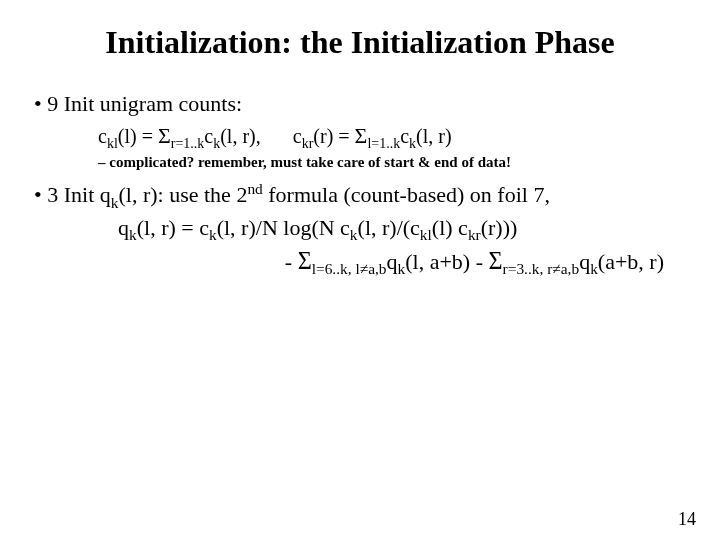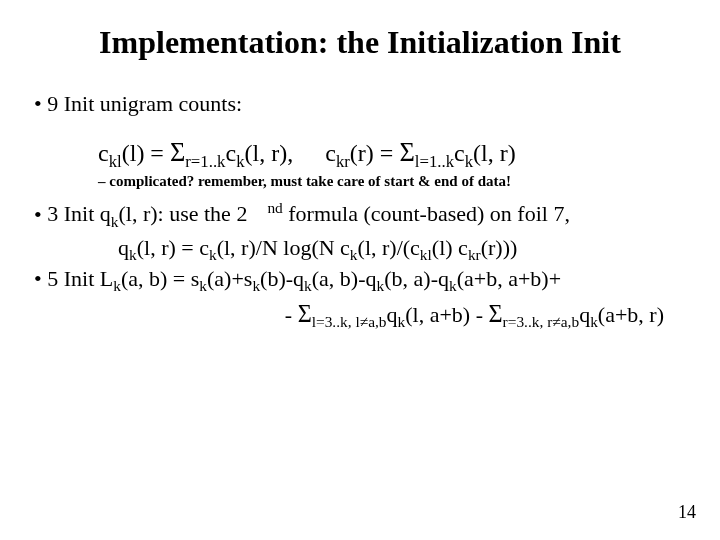--- a/index.html
+++ b/index.html
@@ -25,22 +25,22 @@
     font-size: 22px;
     line-height: 1.35;
     padding-left: 18px;
     text-indent: -18px;
     margin-bottom: 2px;
   }
   ul.bullets > li::before {
     content: "• ";
   }
   .formula-block {
-    font-size: 24px;
-    margin: 18px 0 2px 70px;
+    font-size: 20px;
+    margin: 4px 0 2px 70px;
   }
   .sub-note {
     font-size: 15px;
     font-weight: bold;
     margin: 2px 0 8px 70px;
     padding-left: 14px;
     text-indent: -14px;
   }
   .sub-note::before {
     content: "– ";
@@ -48,47 +48,46 @@
   .indent-formula {
     font-size: 22px;
     margin: 2px 0 0 90px;
   }
   .right-formula {
     font-size: 22px;
     text-align: right;
     margin: 2px 28px 0 0;
   }
   sub { font-size: 0.7em; vertical-align: sub; }
-  sup { font-size: 0.7em; vertical-align: super; margin-left: 20px; }
+  sup { font-size: 0.7em; vertical-align: super; }
   .sig { font-size: 1.1em; }
   .pageno {
     position: absolute;
-    bottom: 17px;
+    bottom: 10px;
     right: 24px;
     font-size: 18px;
   }
   .gap { display: inline-block; width: 32px; }
 </style>
 </head>
 <body>
 
-<h1 class="title">Implementation: the Initialization Init</h1>
+<h1 class="title">Initialization: the Initialization Phase</h1>
 
 <ul class="bullets">
   <li>9 Init unigram counts:</li>
 </ul>
 
 <div class="formula-block">c<sub>kl</sub>(l) = <span class="sig">Σ</span><sub>r=1..k</sub>c<sub>k</sub>(l, r),<span class="gap"></span>c<sub>kr</sub>(r) = <span class="sig">Σ</span><sub>l=1..k</sub>c<sub>k</sub>(l, r)</div>
 <div class="sub-note">complicated? remember, must take care of start &amp; end of data!</div>
 
 <ul class="bullets">
   <li>3 Init q<sub>k</sub>(l, r): use the 2<sup>nd</sup> formula (count-based) on foil 7,</li>
 </ul>
 
 <div class="indent-formula">q<sub>k</sub>(l, r) = c<sub>k</sub>(l, r)/N log(N c<sub>k</sub>(l, r)/(c<sub>kl</sub>(l) c<sub>kr</sub>(r)))</div>
 
 <ul class="bullets">
-  <li>5 Init L<sub>k</sub>(a, b) = s<sub>k</sub>(a)+s<sub>k</sub>(b)-q<sub>k</sub>(a, b)-q<sub>k</sub>(b, a)-q<sub>k</sub>(a+b, a+b)+</li>
 </ul>
 
-<div class="right-formula">- <span class="sig">Σ</span><sub>l=3..k, l≠a,b</sub>q<sub>k</sub>(l, a+b) - <span class="sig">Σ</span><sub>r=3..k, r≠a,b</sub>q<sub>k</sub>(a+b, r)</div>
+<div class="right-formula">- <span class="sig">Σ</span><sub>l=6..k, l≠a,b</sub>q<sub>k</sub>(l, a+b) - <span class="sig">Σ</span><sub>r=3..k, r≠a,b</sub>q<sub>k</sub>(a+b, r)</div>
 
 <div class="pageno">14</div>
 
 </body></html>

